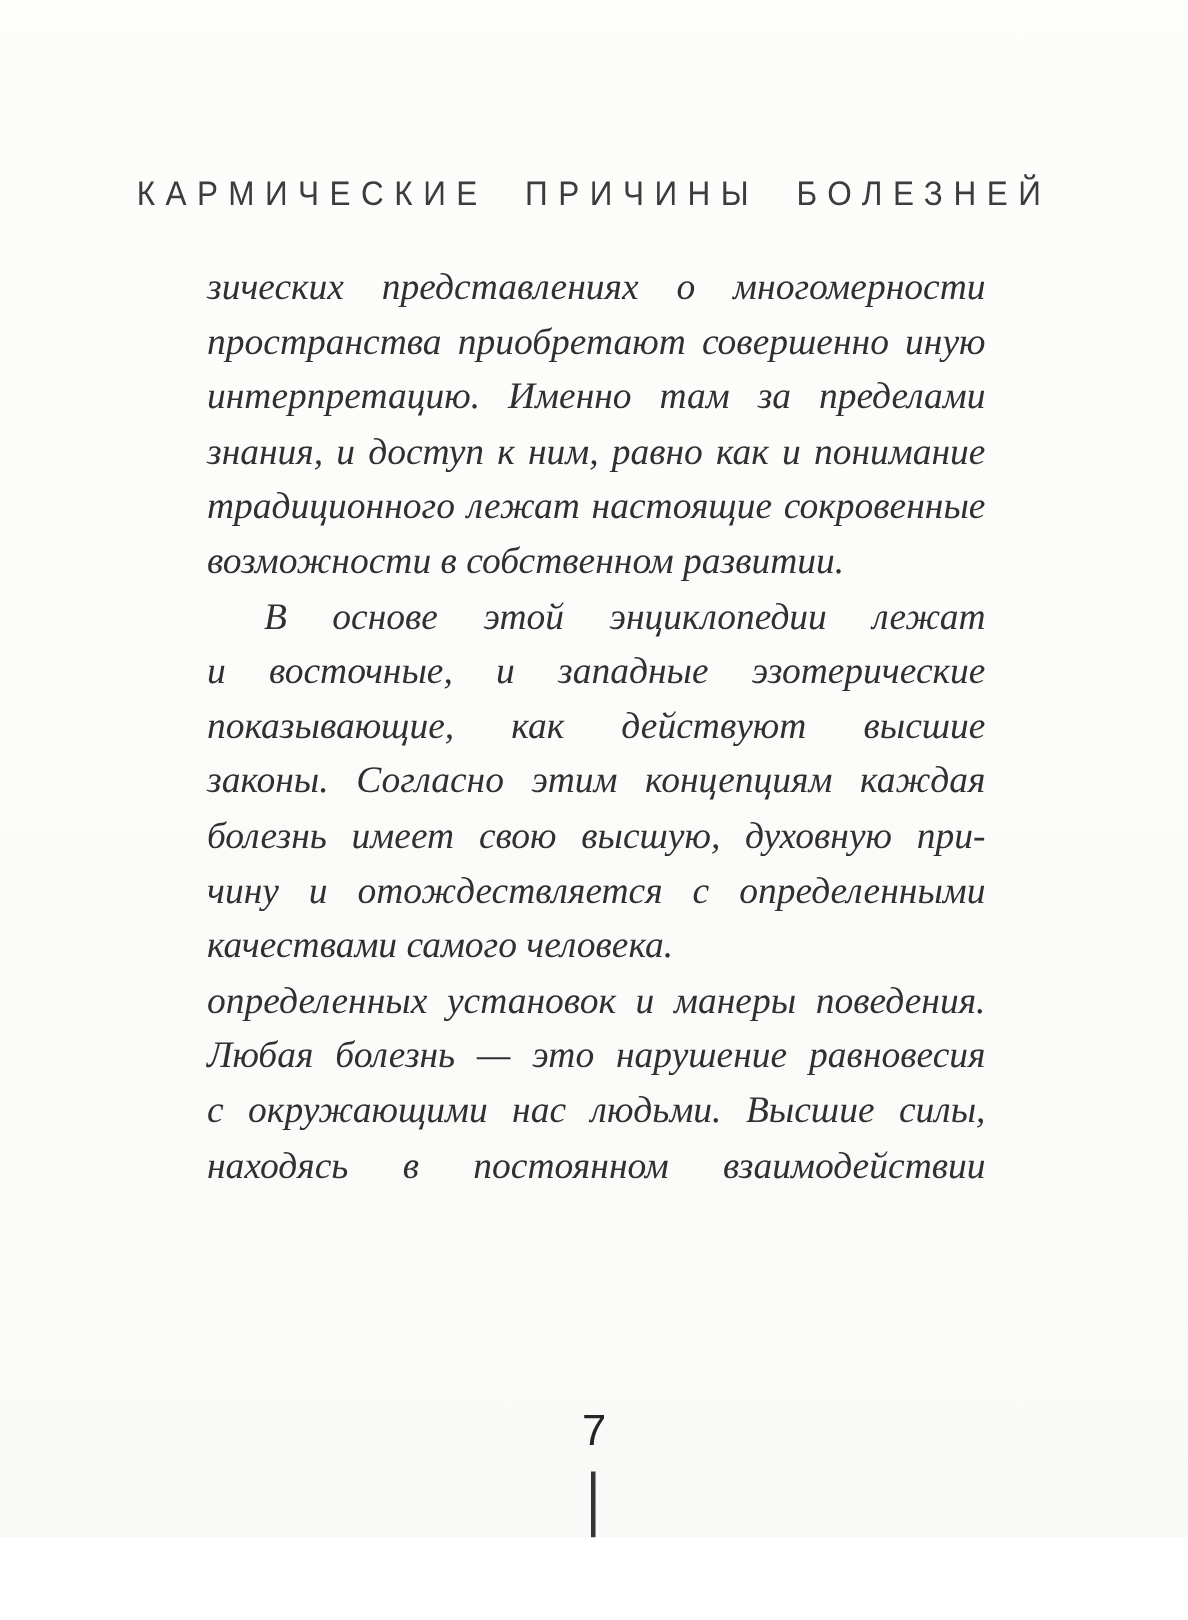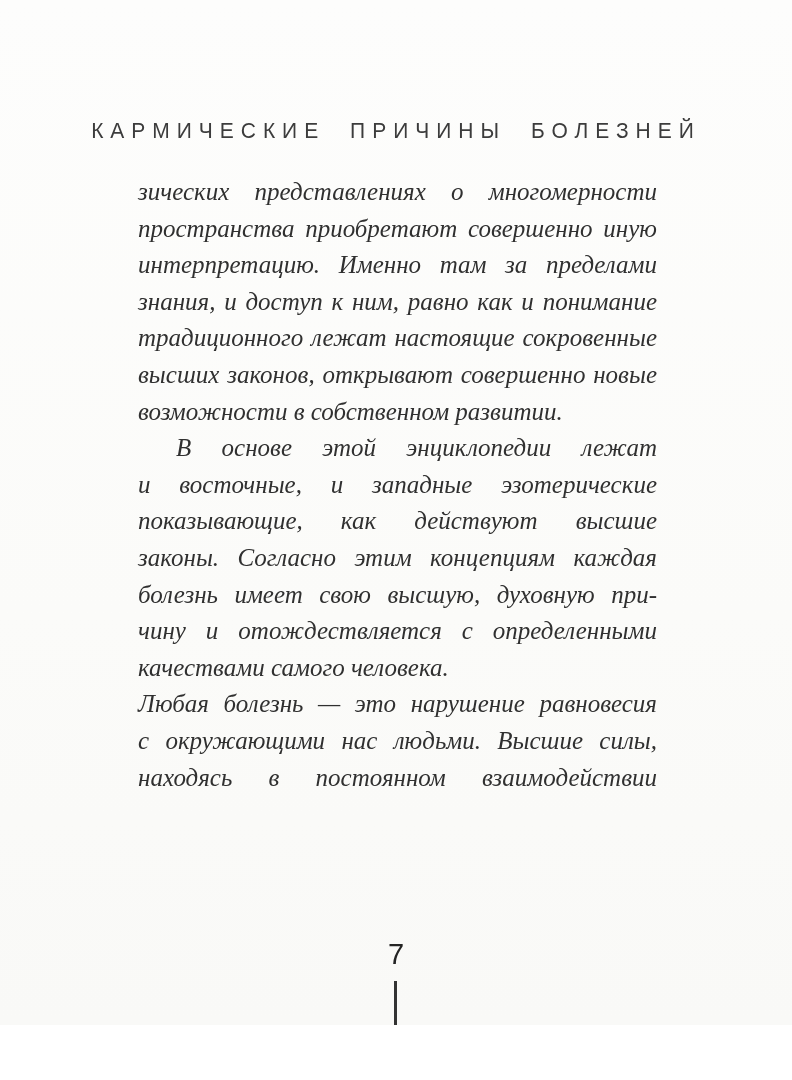--- a/index.html
+++ b/index.html
@@ -80,33 +80,33 @@
 
   <div class="running-header">КАРМИЧЕСКИЕ ПРИЧИНЫ БОЛЕЗНЕЙ</div>
 
   <div class="body-text">
       <div class="para">
         <div class="line">зических представлениях о многомерности</div>
         <div class="line">пространства приобретают совершенно иную</div>
         <div class="line">интерпретацию. Именно там за пределами</div>
         <div class="line">знания, и доступ к ним, равно как и понимание</div>
         <div class="line">традиционного лежат настоящие сокровенные</div>
-        <div class="line">высших законов, открывают совершенно новые</div>
         <div class="line last-left">возможности в собственном развитии.</div>
       </div>
       <div class="para">
         <div class="line indent">В основе этой энциклопедии лежат</div>
         <div class="line">и восточные, и западные эзотерические</div>
         <div class="line">показывающие, как действуют высшие</div>
         <div class="line">законы. Согласно этим концепциям каждая</div>
         <div class="line">болезнь имеет свою высшую, духовную при-</div>
         <div class="line">чину и отождествляется с определенными</div>
         <div class="line last-left">качествами самого человека.</div>
       </div>
       <div class="para">
+        <div class="line">определенных установок и манеры поведения.</div>
         <div class="line">Любая болезнь — это нарушение равновесия</div>
         <div class="line">с окружающими нас людьми. Высшие силы,</div>
         <div class="line">находясь в постоянном взаимодействии</div>
       </div>
     </div>
 
   <div class="page-number">7</div>
 
   <div class="footer-rule"></div>
 

